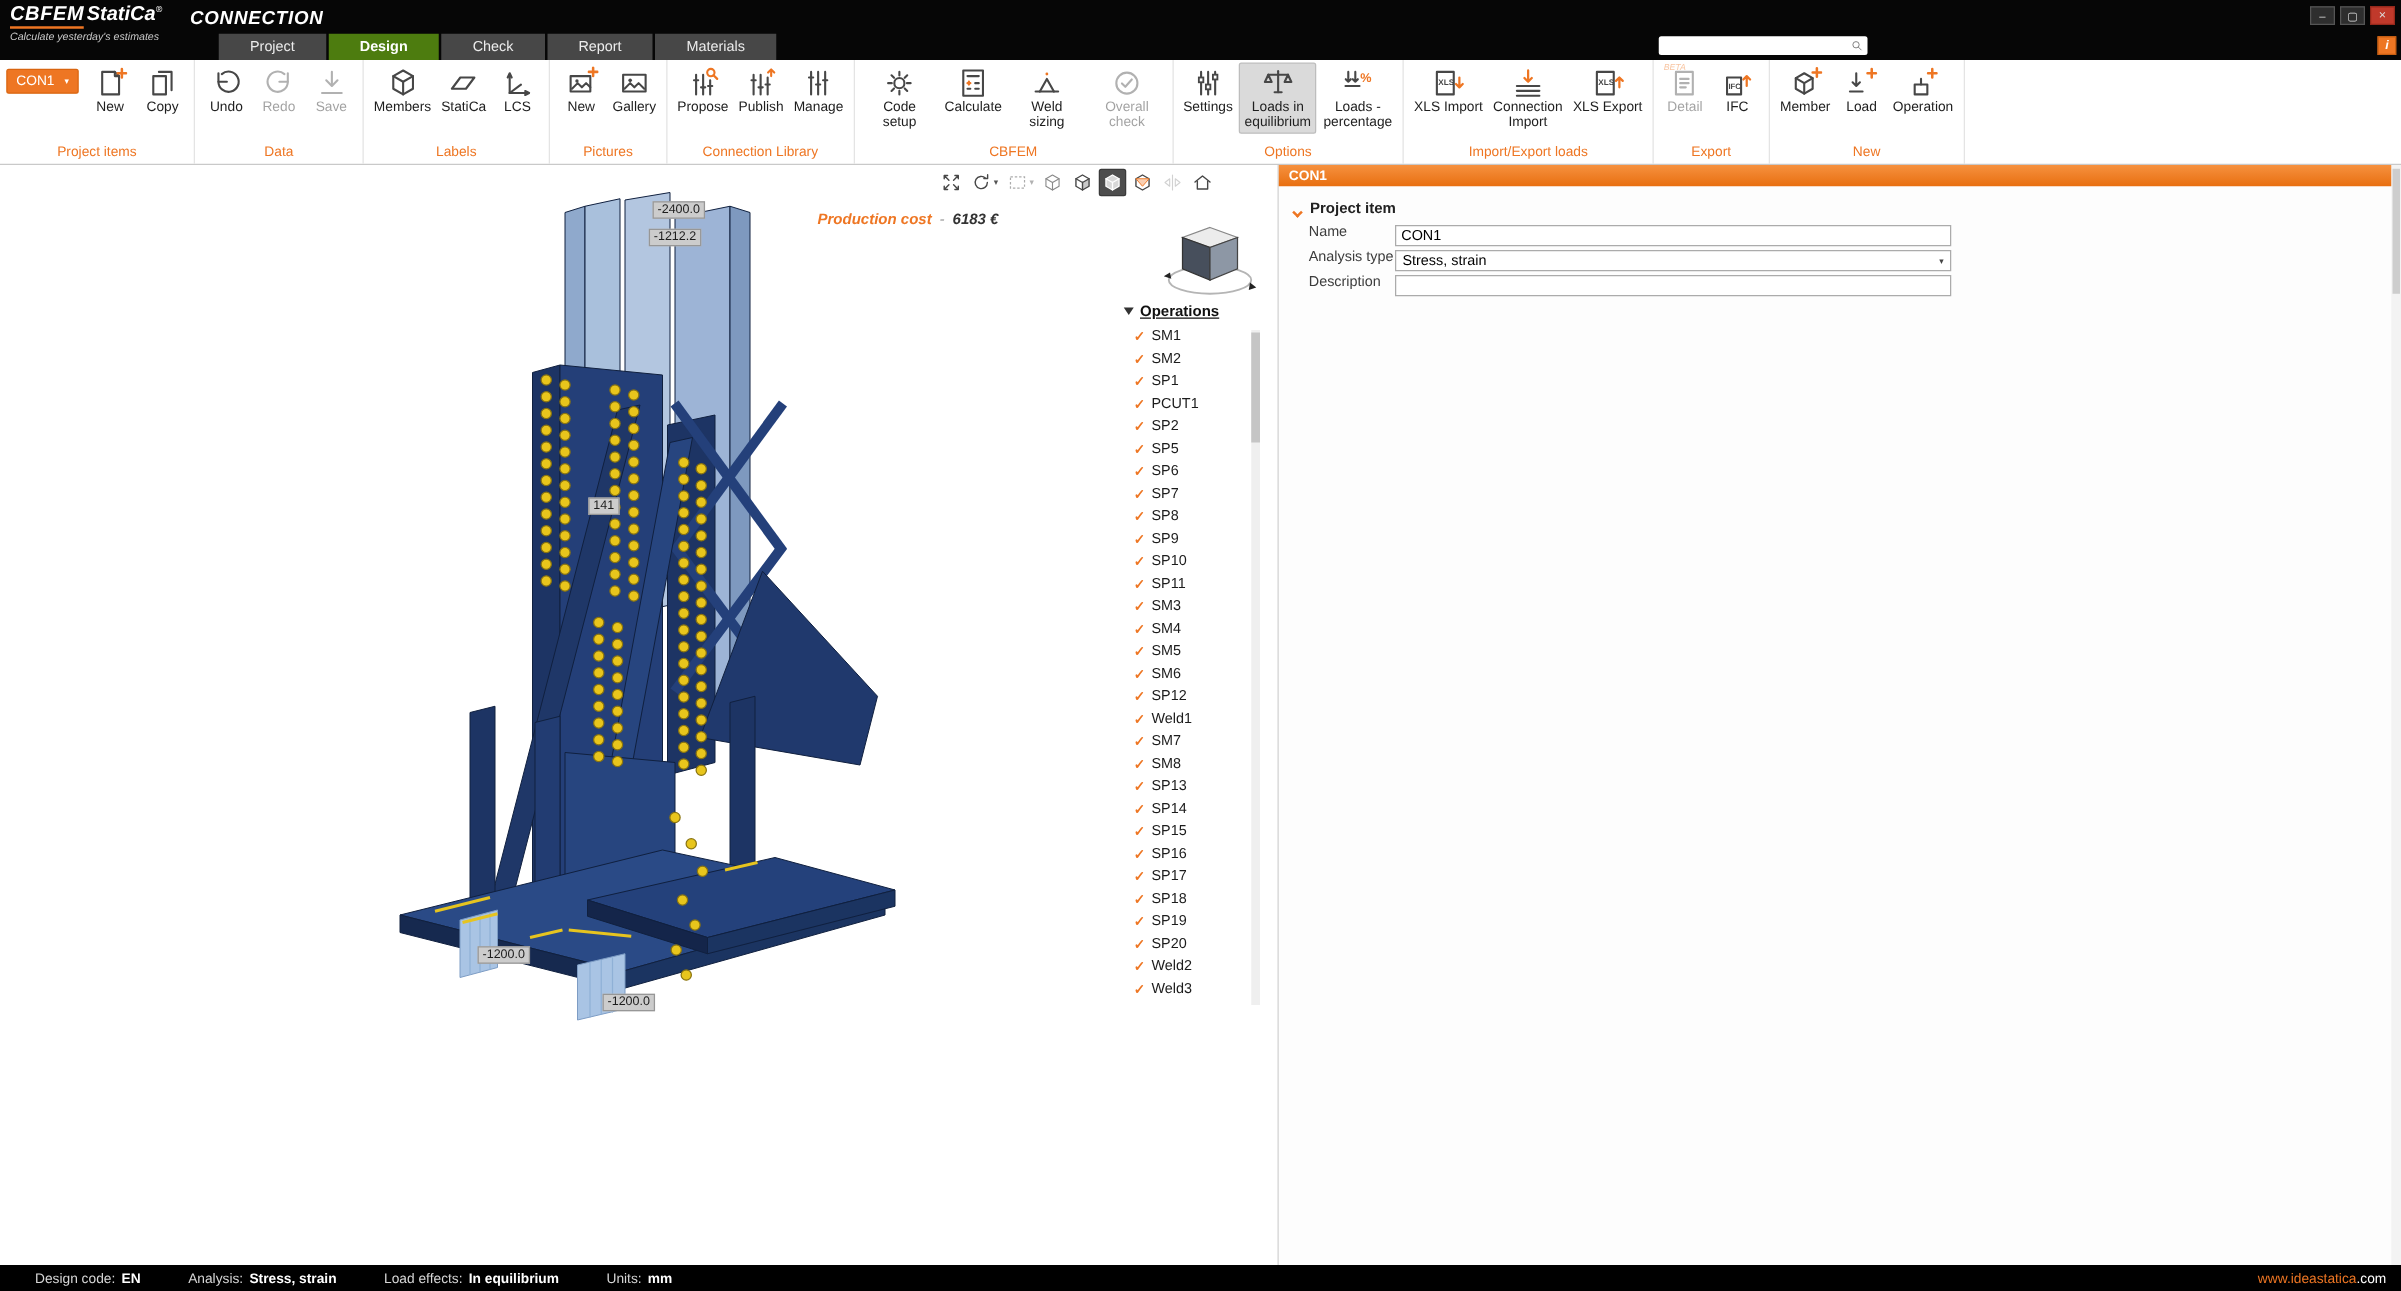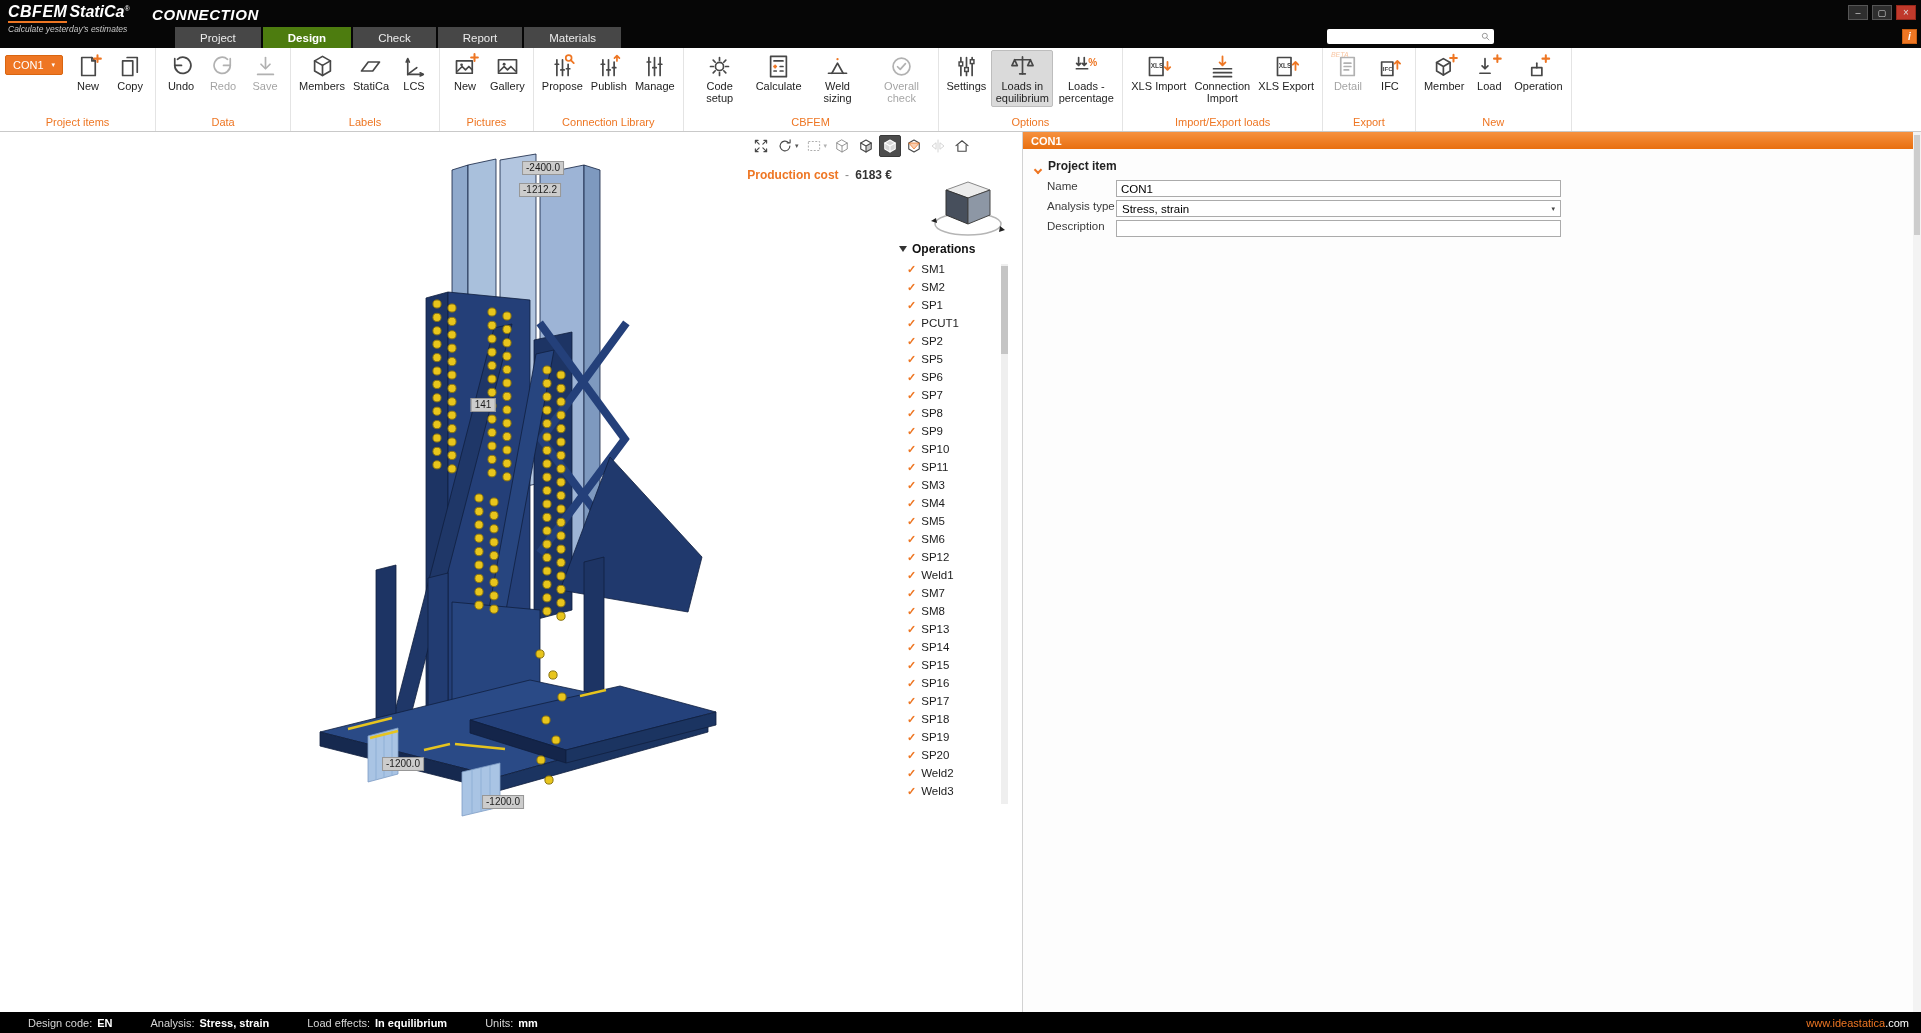--- a/index.html
+++ b/index.html
@@ -52,31 +52,31 @@
   .main{position:absolute;top:132px;left:0;right:0;bottom:21px;background:#fff;}
   .viewport{position:absolute;left:0;top:0;width:1022px;height:100%;background:#fff;overflow:hidden;}
   .model-svg{position:absolute;left:0;top:0;}
   .vp-toolbar{position:absolute;left:750px;top:3px;display:flex;align-items:center;gap:2px;}
   .vt-btn{display:flex;align-items:center;background:none;border:1px solid transparent;border-radius:2px;padding:1px;cursor:default;}
   .vt-btn .icon{display:flex;}
   .vt-btn .icon svg{width:18px;height:18px;}
   .vt-btn.selected{background:#4d4d4d;border-color:#3a3a3a;}
   .vt-btn.disabled{opacity:.45;}
   .vt-caret{font-size:7px;color:#555;margin-left:1px;}
-  .prod-cost{position:absolute;left:676px;top:36px;width:216px;text-align:right;font-size:12px;font-weight:bold;white-space:nowrap;}
+  .prod-cost{position:absolute;left:654px;top:36px;width:216px;font-size:12px;font-weight:bold;white-space:nowrap;font-style:italic;}
   .pc-label{color:#ee7623;}
   .pc-sep{color:#888;font-weight:normal;padding:0 3px;}
   .pc-value{color:#333;}
   .view-cube{position:absolute;left:930px;top:42px;}
   .dim{position:absolute;transform:translate(-50%,-50%);background:#ccc;border:1px solid #979797;color:#1d1d1d;
     font-size:10px;padding:0 3px;line-height:12px;white-space:nowrap;}
 
   
   .ops{position:absolute;right:14px;top:110px;width:110px;}
-  .ops-header{display:flex;align-items:center;gap:5px;font-size:12px;font-weight:bold;color:#111;padding-left:1px;}
+  .ops-header{display:flex;align-items:center;gap:5px;font-size:12px;font-weight:bold;color:#111;padding-left:1px;text-decoration:underline;}
   .ops-expander{width:0;height:0;border-left:4px solid transparent;border-right:4px solid transparent;border-top:6px solid #333;}
   .ops-list{margin-top:4px;position:relative;padding-right:10px;}
   .op-item{display:flex;align-items:center;gap:5px;height:18px;padding-left:9px;cursor:default;}
   .op-check{color:#ee7623;font-size:11px;font-weight:bold;}
   .op-label{font-size:11.5px;color:#1c1c1c;}
   .ops-scroll{position:absolute;right:0;top:0;bottom:0;width:7px;background:#efefef;}
   .ops-thumb{position:absolute;top:2px;left:0;width:7px;height:88px;background:#c5c5c5;}
 
   
   .props{position:absolute;left:1022px;top:0;right:0;height:100%;background:#fdfdfd;border-left:1px solid #d2d2d2;}

